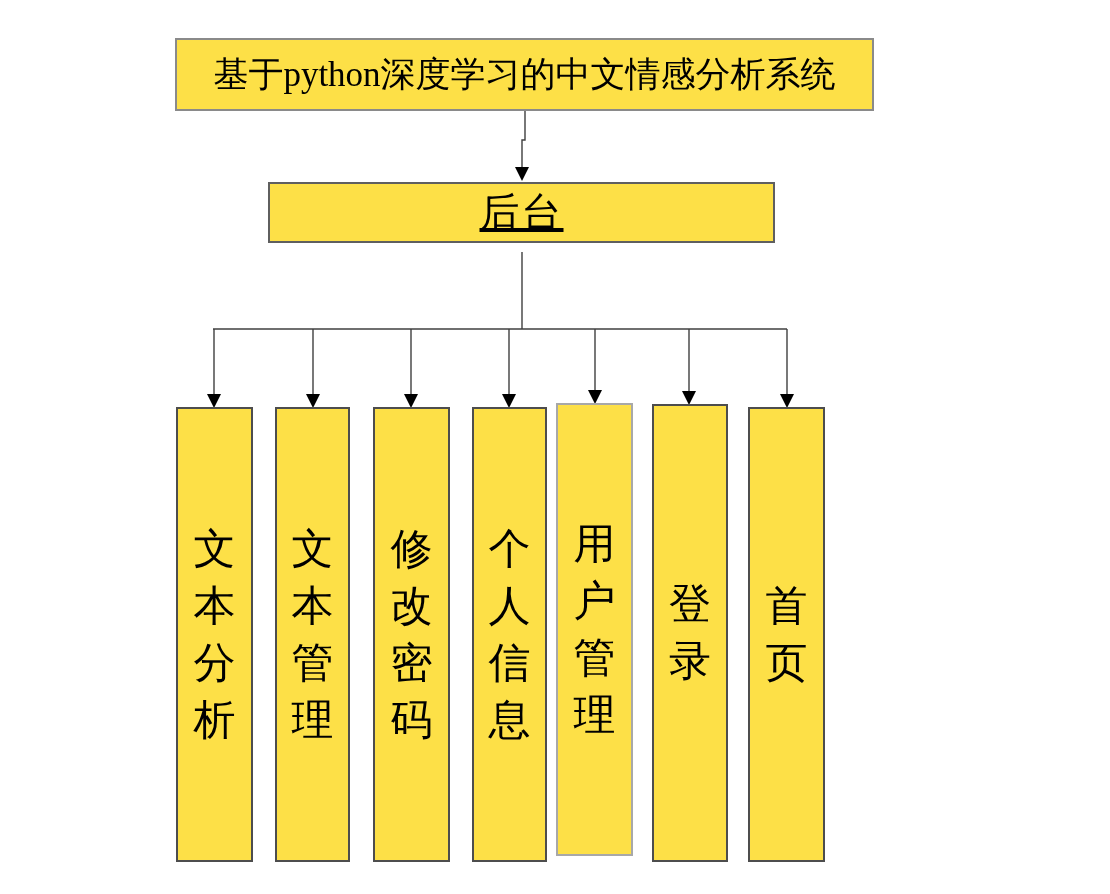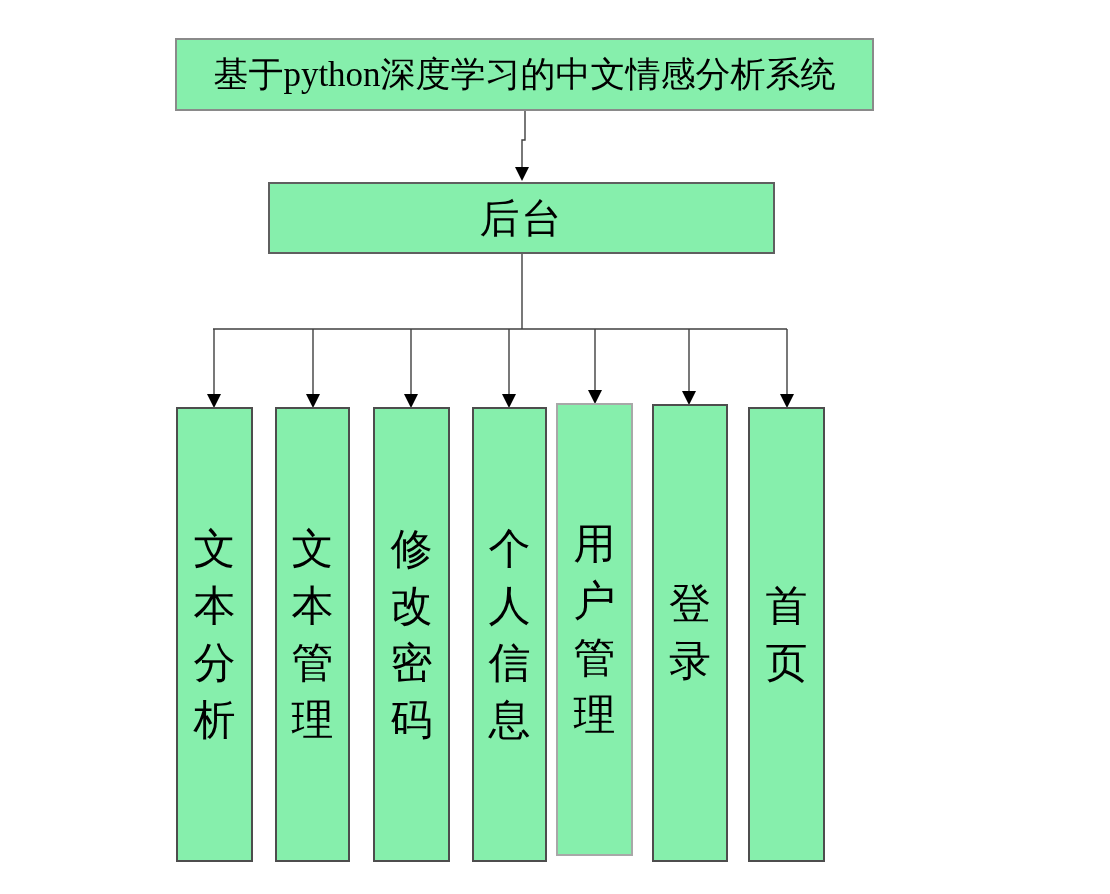--- a/index.html
+++ b/index.html
@@ -28,38 +28,39 @@
     stroke-width: 1.4;
     fill: none;
   }
   .connectors .arrowhead {
     fill: #000000;
     stroke: none;
   }
   .node {
     position: absolute;
     box-sizing: border-box;
-    background: #86efac;
+    background: #fde047;
     display: flex;
     align-items: center;
     justify-content: center;
   }
   .root-box {
     left: 175px; top: 38px;
     width: 699px; height: 73px;
     border: 2px solid #8a8a8a;
     font-size: 35px;
     white-space: nowrap;
   }
   .backend-box {
     left: 268px; top: 182px;
-    width: 507px; height: 72px;
+    width: 507px; height: 61px;
     border: 2px solid #5f5f5f;
     font-size: 40px;
     letter-spacing: 2px;
+    text-decoration: underline;
   }
   .leaf {
     border: 2px solid #4d4d4d;
     font-size: 42px;
     line-height: 57px;
     white-space: pre-line;
   }
   .leaf-1 { left: 176px; top: 407px; width: 77px; height: 455px; }
   .leaf-2 { left: 275px; top: 407px; width: 75px; height: 455px; }
   .leaf-3 { left: 373px; top: 407px; width: 77px; height: 455px; }

